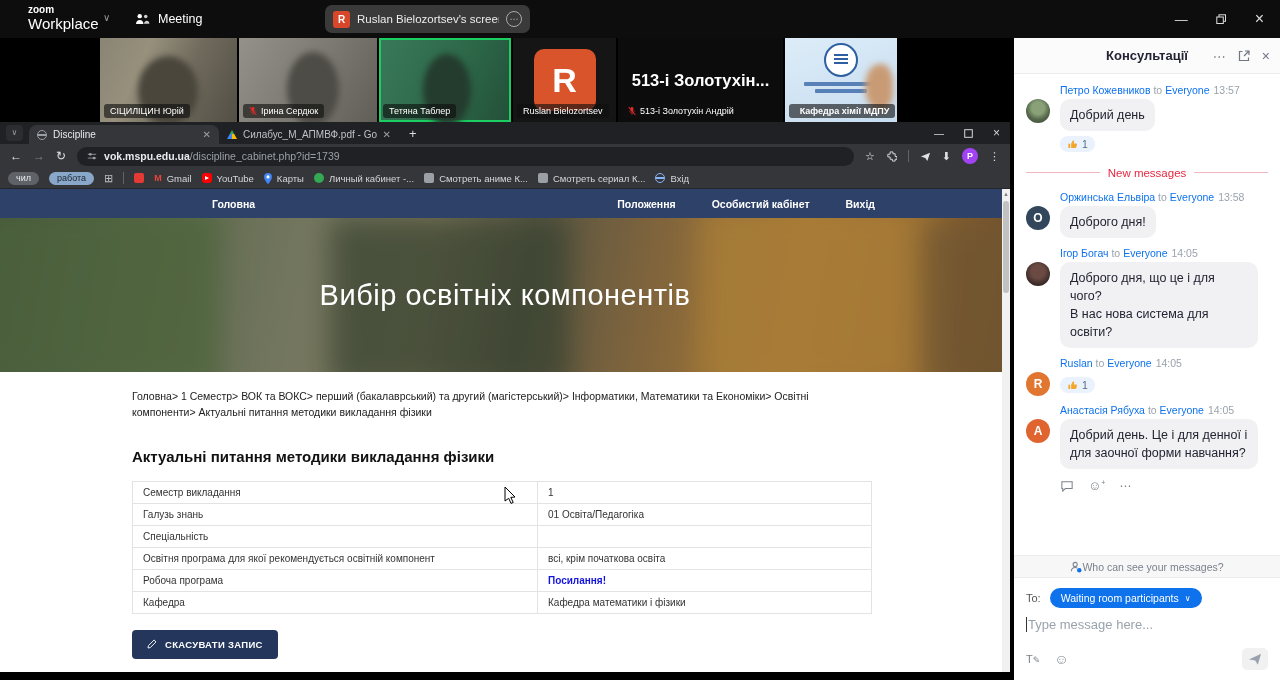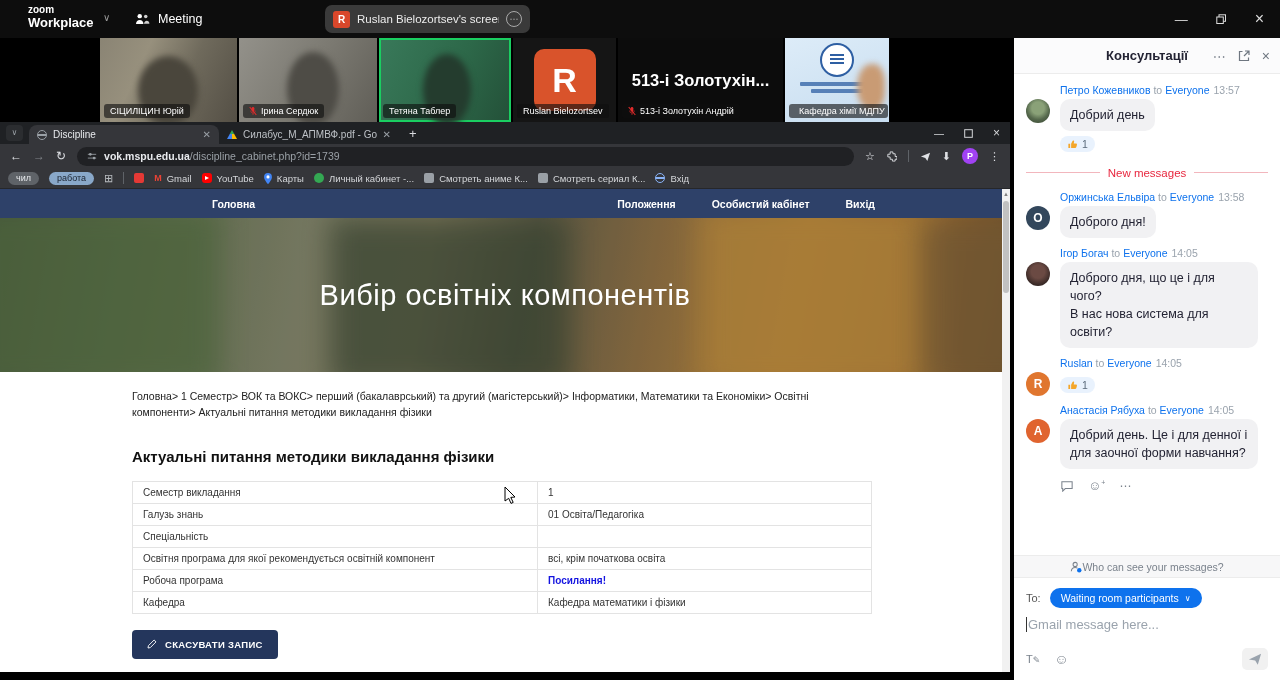--- a/index.html
+++ b/index.html
@@ -3,21 +3,21 @@
 <meta charset="utf-8">
 <style>
   html,body{margin:0;padding:0;background:#000;}
   *{box-sizing:border-box;font-family:"Liberation Sans",sans-serif;}
   .screen{position:relative;width:1280px;height:680px;background:#000;overflow:hidden;}
 
   
   .titlebar{position:absolute;top:0;left:0;right:0;height:38px;background:#0d0d0d;}
   .brand{position:absolute;left:28px;top:5px;line-height:1;color:#fff;}
   .brand .b1{font-size:10px;font-weight:700;display:block;}
-  .brand .b2{font-size:13px;font-weight:700;display:block;margin-top:1px;}
+  .brand .b2{font-size:15px;font-weight:400;display:block;margin-top:1px;}
   .brand-chev{position:absolute;left:103px;top:12px;color:#9a9a9a;font-size:10px;}
   .meeting-tab{position:absolute;left:135px;top:0;height:38px;display:flex;align-items:center;gap:8px;color:#fff;font-size:12.5px;}
   .share-tab{position:absolute;left:325px;top:5px;height:28px;width:205px;background:#3a3a3a;border-radius:7px;display:flex;align-items:center;padding:0 8px;gap:7px;}
   .share-badge{width:17px;height:17px;background:#d9472b;border-radius:3px;color:#fff;font-size:10px;font-weight:700;display:flex;align-items:center;justify-content:center;flex:0 0 auto;}
   .share-label{color:#ececec;font-size:11.5px;white-space:nowrap;overflow:hidden;}
   .share-more{margin-left:auto;width:16px;height:16px;border:1px solid #a9a9a9;border-radius:50%;color:#c9c9c9;font-size:9px;line-height:14px;text-align:center;flex:0 0 auto;}
   .win-controls{position:absolute;right:16px;top:0;height:38px;display:flex;align-items:center;gap:28px;color:#ddd;}
   .wc{font-size:13px;line-height:1;}
 
   
@@ -205,21 +205,21 @@
         <div class="name-tag">
           <svg width="8" height="10" viewBox="0 0 12 14">
               <rect x="4" y="1" width="4" height="7" rx="2" fill="#e02b2b"></rect>
               <path d="M2.5 6.5a3.5 3.5 0 0 0 7 0" stroke="#e02b2b" fill="none"></path>
               <line x1="6" y1="10" x2="6" y2="13" stroke="#e02b2b"></line>
               <line x1="1" y1="1" x2="11" y2="13" stroke="#e02b2b" stroke-width="1.6"></line>
             </svg>
           <span>513-і Золотухін Андрій</span>
         </div>
       </div>
-      <div class="tile bg-chem" style="width:104px;">
+      <div class="tile bg-chem" style="width:112px;font-weight:bold;">
         <div class="emblem">
             <div class="emblem-core"></div>
           </div>
         <div class="emb-line" style="top:44px;width:74px;"></div>
         <div class="emb-line" style="top:51px;width:52px;"></div>
         <div class="hand"></div>
         <div class="name-tag">
           <svg width="8" height="10" viewBox="0 0 12 14">
               <rect x="4" y="1" width="4" height="7" rx="2" fill="#e02b2b"></rect>
               <path d="M2.5 6.5a3.5 3.5 0 0 0 7 0" stroke="#e02b2b" fill="none"></path>
@@ -476,21 +476,21 @@
       </div>
       <div class="to-row">
         <span>To:</span>
         <button class="to-pill">
           <span>Waiting room participants</span>
           <span class="pill-chev">∨</span>
         </button>
       </div>
       <div class="input-row">
         <span class="caret"></span>
-        <span>Gmail message here...</span>
+        <span>Type message here...</span>
       </div>
       <div class="chat-actions">
         <span class="fmt-ic">T<span style="font-size:9px;">✎</span></span>
         <span class="emoji-ic">☺</span>
         <button class="send-btn">
           <svg width="14" height="13" viewBox="0 0 16 15">
               <path d="M1 7.5L15 1l-3.8 12.5-3-4.8L1 7.5zM8.2 8.7L15 1" fill="#9aa3ad"></path>
             </svg>
         </button>
       </div>

